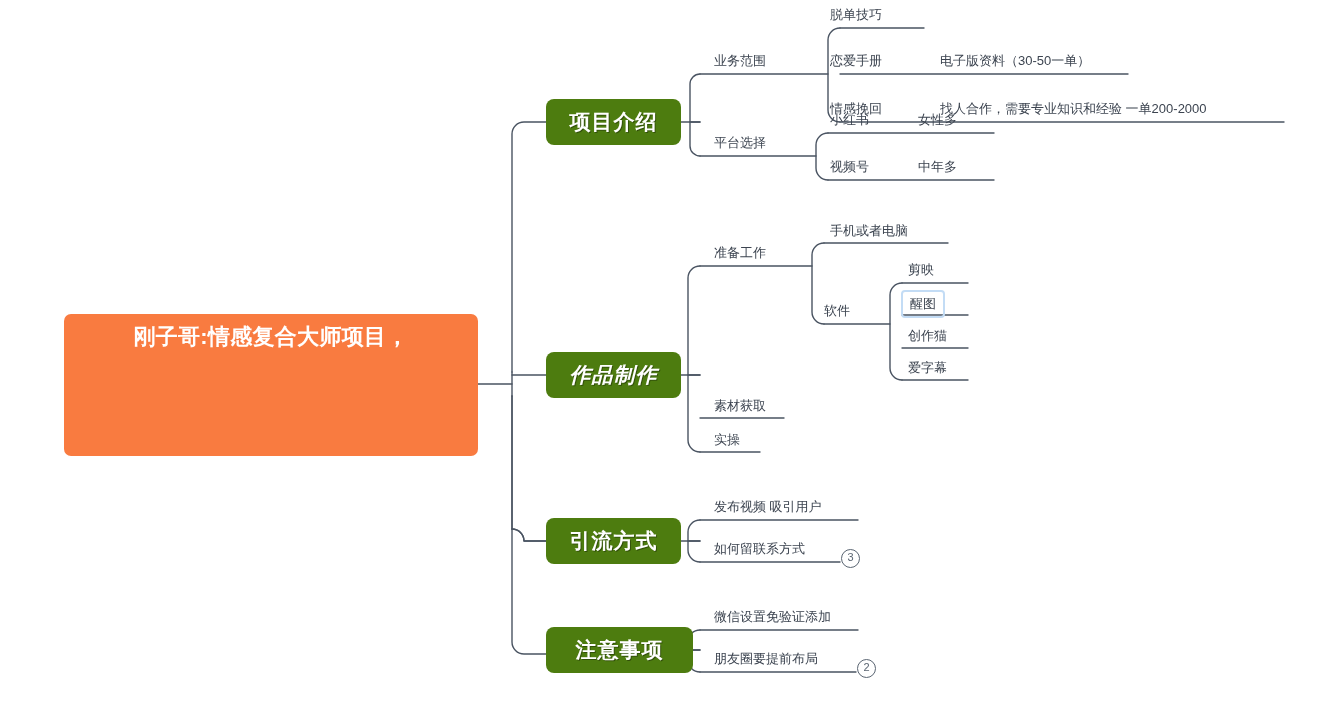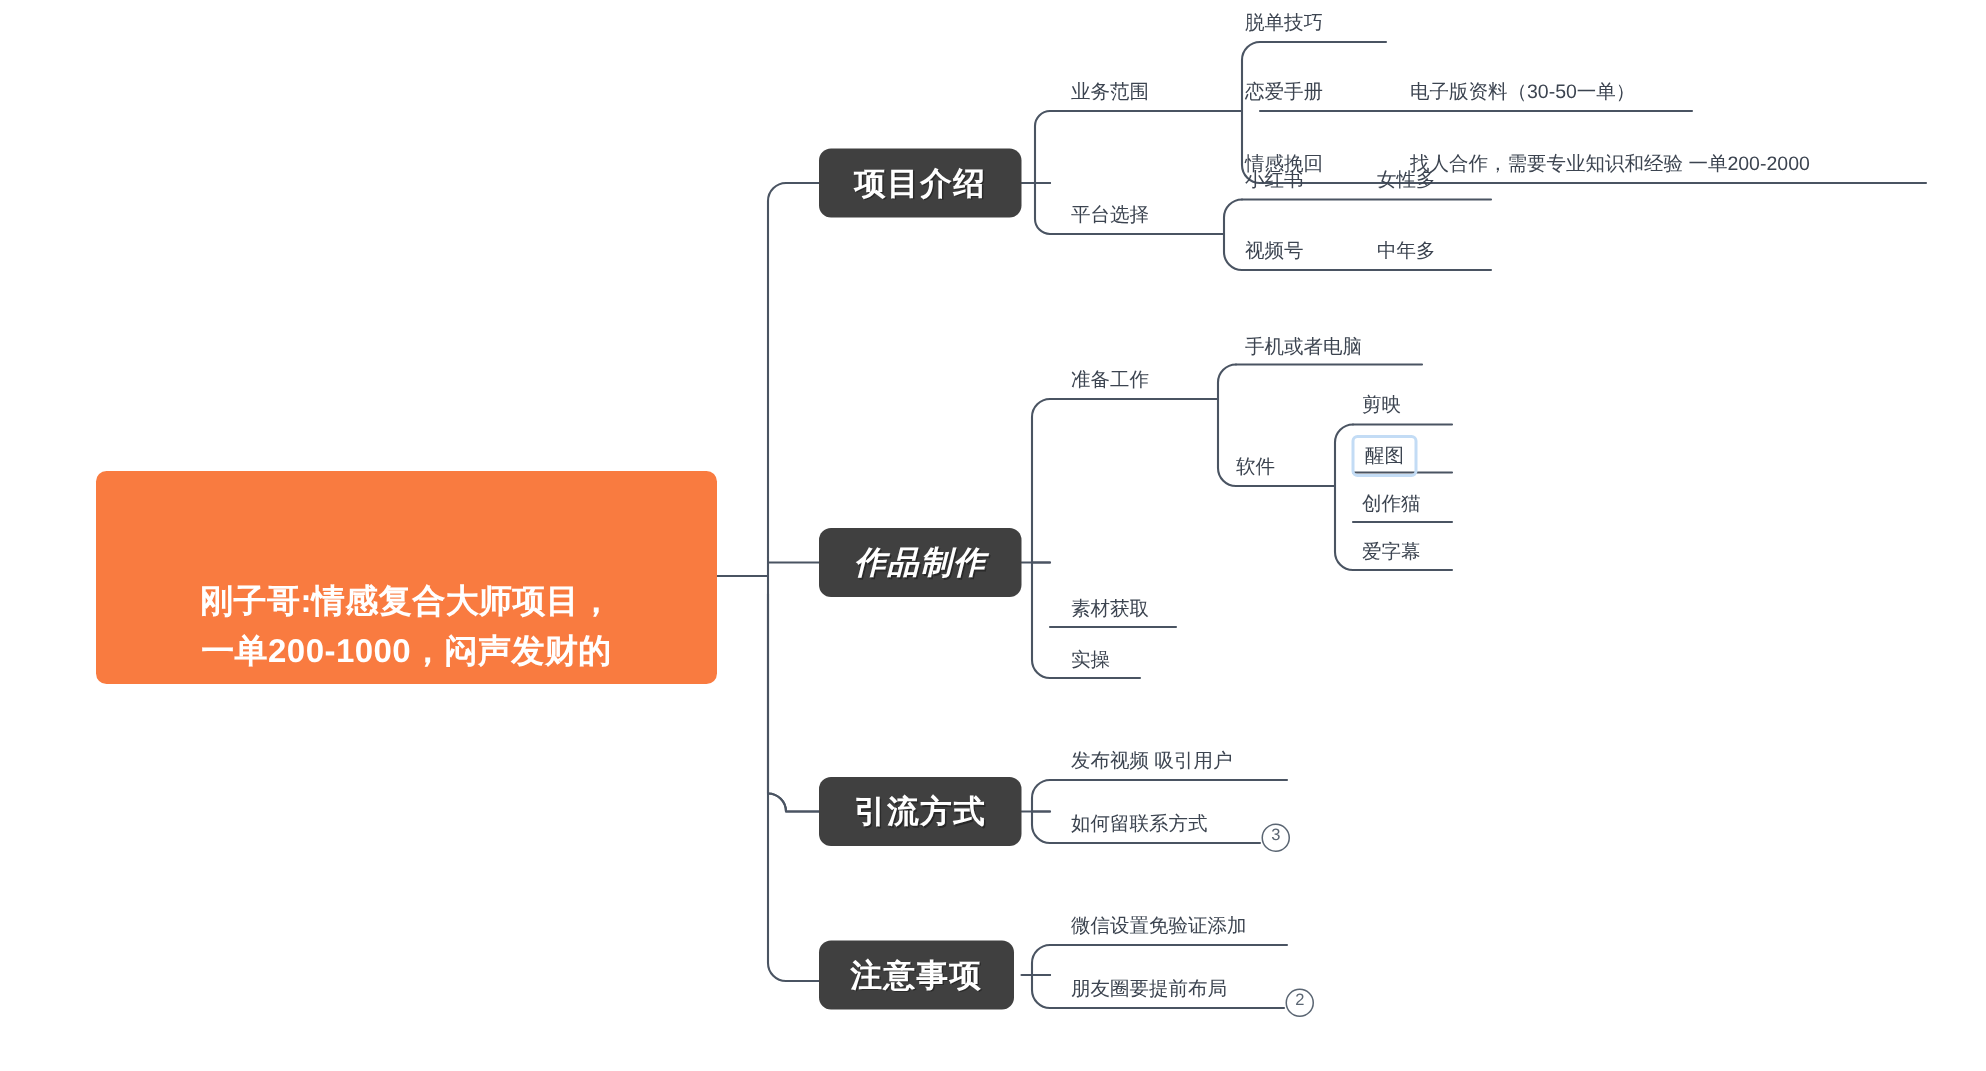--- a/index.html
+++ b/index.html
@@ -33,29 +33,29 @@
   
   .root-node {
     background: #F97B40;
     border-radius: 7px;
     color: #ffffff;
     font-size: 22px;
     font-weight: bold;
     line-height: 33px;
     text-align: center;
     display: flex;
-    align-items: flex-end;
+    align-items: flex-start;
     justify-content: center;
     padding: 6px 12px;
     letter-spacing: 0.3px;
   }
 
   
   .branch-node {
-    background: #404040;
+    background: #4d7c0f;
     border-radius: 8px;
     color: #ffffff;
     font-size: 21px;
     font-weight: bold;
     display: flex;
     align-items: center;
     justify-content: center;
     letter-spacing: 1px;
     text-shadow: 1px 1px 0 rgba(0,0,0,0.35);
   }
@@ -153,37 +153,36 @@
     <path d="M681,650 H700"></path>
     <path d="M700,630 a12,12 0 0 0 -12,12 V660 a12,12 0 0 0 12,12"></path>
     <path d="M688,650 H700"></path>
     <path d="M700,630 H858"></path>
     <path d="M700,672 H856"></path>
   </svg>
 
   <div class="node root-node" style="left:64px; top:314px; width:414px; height:142px;">
     <div>
       <div>刚子哥:情感复合大师项目，</div>
-      <div>一单200-1000，闷声发财的</div>
     </div>
   </div>
 
   <div class="node branch-node" style="left:546px; top:99px; width:135px; height:46px;">
     <span>项目介绍</span>
   </div>
 
   <div class="node branch-node" style="left:546px; top:352px; width:135px; height:46px;font-style:italic;">
     <span>作品制作</span>
   </div>
 
   <div class="node branch-node" style="left:546px; top:518px; width:135px; height:46px;">
     <span>引流方式</span>
   </div>
 
-  <div class="node branch-node" style="left:546px; top:627px; width:130px; height:46px;">
+  <div class="node branch-node" style="left:546px; top:627px; width:147px; height:46px;">
     <span>注意事项</span>
   </div>
 
   <div class="node leaf" style="left:714px; top:51px;">
     <span>业务范围</span>
   </div>
 
   <div class="node leaf" style="left:830px; top:5px;">
     <span>脱单技巧</span>
   </div>

